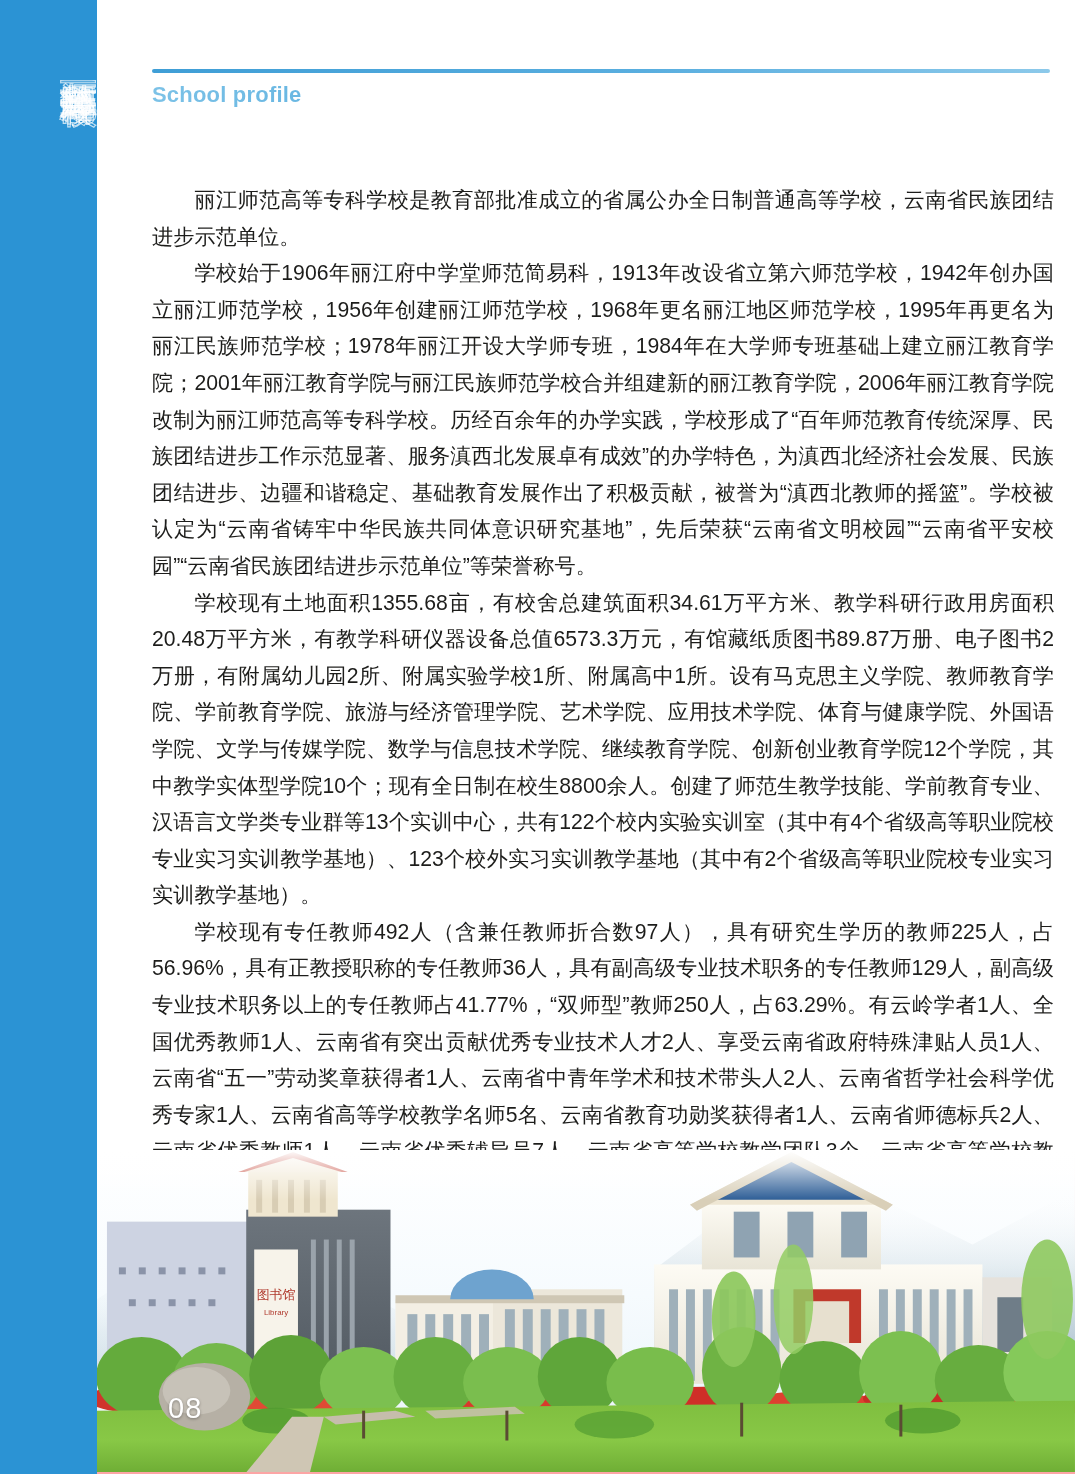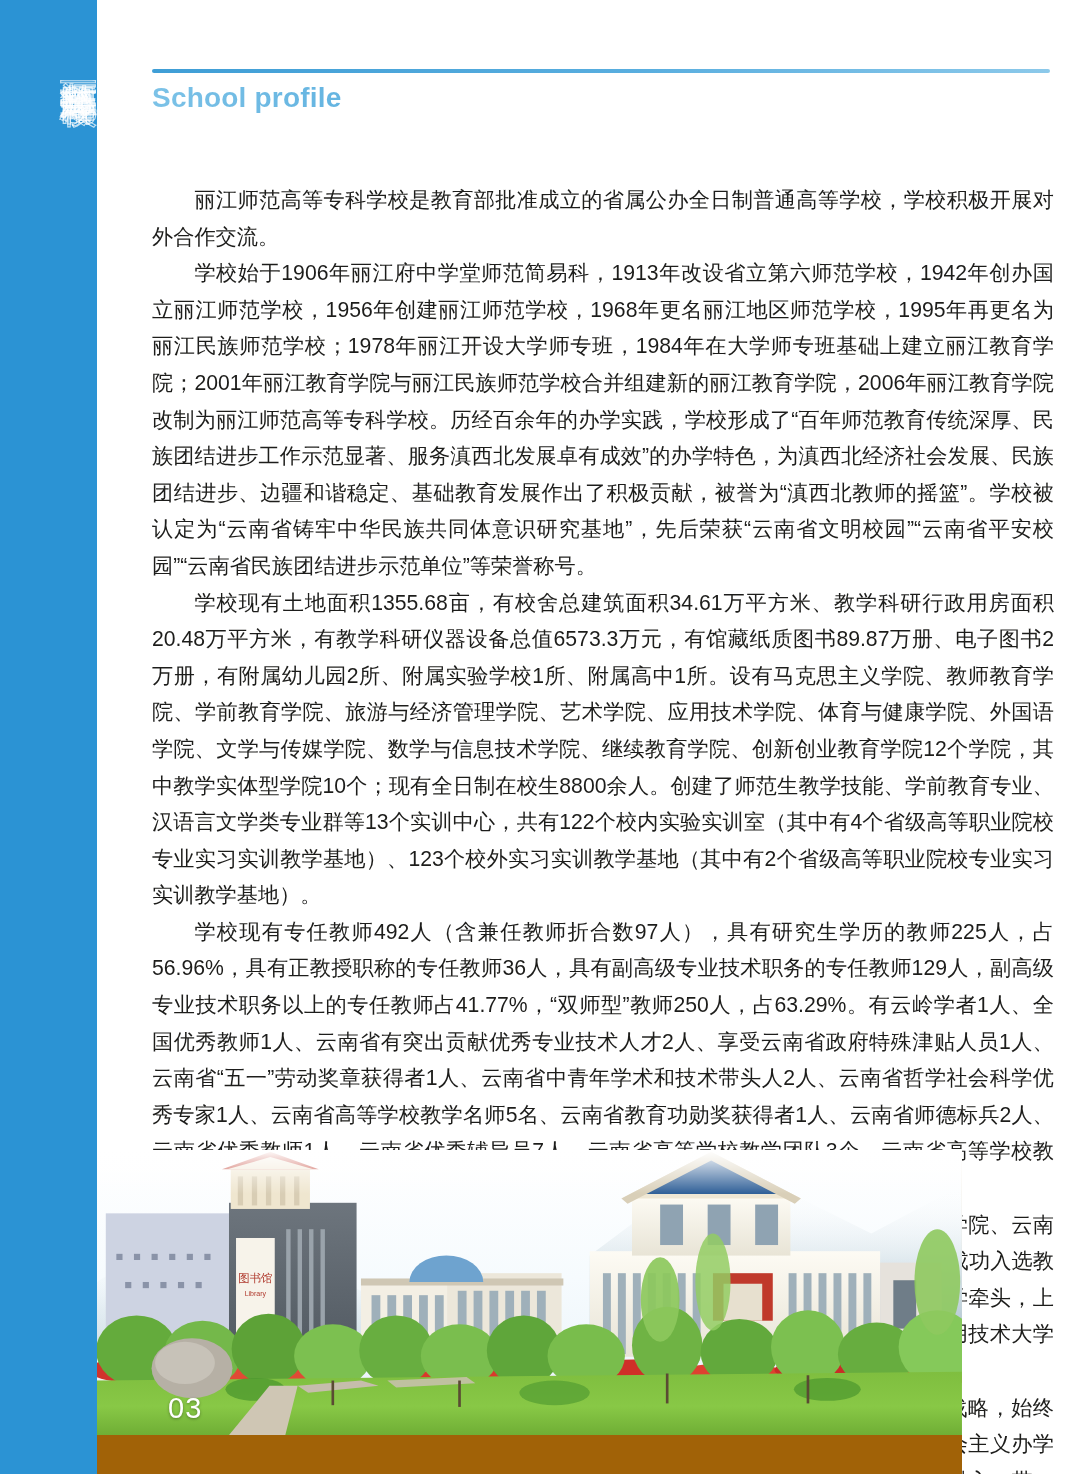--- a/index.html
+++ b/index.html
@@ -68,21 +68,21 @@
   }
   .title-rule {
     margin-top: 7px;
     width: 898px;
     height: 4px;
     background: linear-gradient(90deg, #3f9ed6 0%, #59aedf 55%, #8cc9ea 100%);
     border-radius: 2px;
   }
   .page-subtitle {
     margin-top: 9px;
-    font-size: 28px;
+    font-size: 22px;
     font-weight: 700;
     letter-spacing: 0.2px;
     background: linear-gradient(95deg, #7cc2e7 0%, #4aa5da 45%, #3f9ed6 100%);
     -webkit-background-clip: text;
     background-clip: text;
     color: transparent;
     -webkit-text-fill-color: transparent;
   }
 
   
@@ -102,24 +102,25 @@
     margin: 0;
     text-indent: 2em;
     text-align: justify;
   }
 
   
   .photo {
     position: absolute;
     left: 97px;
     top: 1150px;
-    width: 865px;
+    width: 934px;
     height: 324px;
     overflow: hidden;
-    background: #a16207;
+    background: #fca5a5;
+    padding-left: 44px;
   }
   .photo-canvas {
     position: absolute;
     inset: 0;
   }
   .page-number {
     position: absolute;
     left: 168px;
     top: 1392px;
     font-size: 29px;
@@ -137,21 +138,21 @@
   <div class="spine">
     <div class="spine-text">丽江师范高等专科学校</div>
   </div>
 
   <div class="header">
     <div class="title-rule"></div>
     <div class="page-subtitle">School profile</div>
   </div>
 
   <div class="body-copy" id="body-copy">
-      <p>丽江师范高等专科学校是教育部批准成立的省属公办全日制普通高等学校，学校积极开展对外合作交流。</p>
+      <p>丽江师范高等专科学校是教育部批准成立的省属公办全日制普通高等学校，云南省民族团结进步示范单位。</p>
       <p>学校始于1906年丽江府中学堂师范简易科，1913年改设省立第六师范学校，1942年创办国立丽江师范学校，1956年创建丽江师范学校，1968年更名丽江地区师范学校，1995年再更名为丽江民族师范学校；1978年丽江开设大学师专班，1984年在大学师专班基础上建立丽江教育学院；2001年丽江教育学院与丽江民族师范学校合并组建新的丽江教育学院，2006年丽江教育学院改制为丽江师范高等专科学校。历经百余年的办学实践，学校形成了“百年师范教育传统深厚、民族团结进步工作示范显著、服务滇西北发展卓有成效”的办学特色，为滇西北经济社会发展、民族团结进步、边疆和谐稳定、基础教育发展作出了积极贡献，被誉为“滇西北教师的摇篮”。学校被认定为“云南省铸牢中华民族共同体意识研究基地”，先后荣获“云南省文明校园”“云南省平安校园”“云南省民族团结进步示范单位”等荣誉称号。</p>
       <p>学校现有土地面积1355.68亩，有校舍总建筑面积34.61万平方米、教学科研行政用房面积20.48万平方米，有教学科研仪器设备总值6573.3万元，有馆藏纸质图书89.87万册、电子图书2万册，有附属幼儿园2所、附属实验学校1所、附属高中1所。设有马克思主义学院、教师教育学院、学前教育学院、旅游与经济管理学院、艺术学院、应用技术学院、体育与健康学院、外国语学院、文学与传媒学院、数学与信息技术学院、继续教育学院、创新创业教育学院12个学院，其中教学实体型学院10个；现有全日制在校生8800余人。创建了师范生教学技能、学前教育专业、汉语言文学类专业群等13个实训中心，共有122个校内实验实训室（其中有4个省级高等职业院校专业实习实训教学基地）、123个校外实习实训教学基地（其中有2个省级高等职业院校专业实习实训教学基地）。</p>
       <p>学校现有专任教师492人（含兼任教师折合数97人），具有研究生学历的教师225人，占56.96%，具有正教授职称的专任教师36人，具有副高级专业技术职务的专任教师129人，副高级专业技术职务以上的专任教师占41.77%，“双师型”教师250人，占63.29%。有云岭学者1人、全国优秀教师1人、云南省有突出贡献优秀专业技术人才2人、享受云南省政府特殊津贴人员1人、云南省“五一”劳动奖章获得者1人、云南省中青年学术和技术带头人2人、云南省哲学社会科学优秀专家1人、云南省高等学校教学名师5名、云南省教育功勋奖获得者1人、云南省师德标兵2人、云南省优秀教师1人、云南省优秀辅导员7人。云南省高等学校教学团队3个、云南省高等学校教学名师工作室4个。</p>
       <p>学校积极开展对外合作交流。华东师范大学牵头、携手南京晓庄学院、长沙师范学院、云南师范大学四校组团式对口支援学校，形成了卓有成效的“1＋3＋1”对口支援模式。学校成功入选教育部“师范教育协同提质计划”重点支持院校，以“1＋3＋4”的组团形式，由华东师范大学牵头，上海师范大学、云南师范大学、江西师范大学参与，共同支持学校建设发展。与滇西应用技术大学联合培养全日制本科生。与国家开放大学实验学院共同设立丽江分院。</p>
       <p>学校全面实施“人才强校、教学立校、科研兴校、制度治校、文化塑校”五大发展战略，始终坚持以习近平新时代中国特色社会主义思想为指导，全面贯彻党的教育方针，坚持社会主义办学方向，落实立德树人根本任务，坚持“扎根丽江，立足滇西北，服务云南，面向全国，融入一带一路”的办学定位，按照“党建引领、以本建专、强院兴校”的发展思路，努力建设教师教育特色鲜明的地方应用型大学。</p>
     </div>
 
   <div class="photo">
     <svg class="photo-canvas" viewBox="0 0 983 324" preserveAspectRatio="none">
       <defs>
@@ -323,15 +324,15 @@
         <line x1="268" y1="262" x2="268" y2="290"></line>
         <line x1="412" y1="262" x2="412" y2="292"></line>
         <line x1="648" y1="254" x2="648" y2="288"></line>
         <line x1="808" y1="256" x2="808" y2="288"></line>
       </g>
 
       <rect x="0" y="0" width="983" height="50" fill="url(#topFade)"></rect>
     </svg>
   </div>
 
-  <div class="page-number">03</div>
+  <div class="page-number">08</div>
 
 </div>
 
 </body></html>

